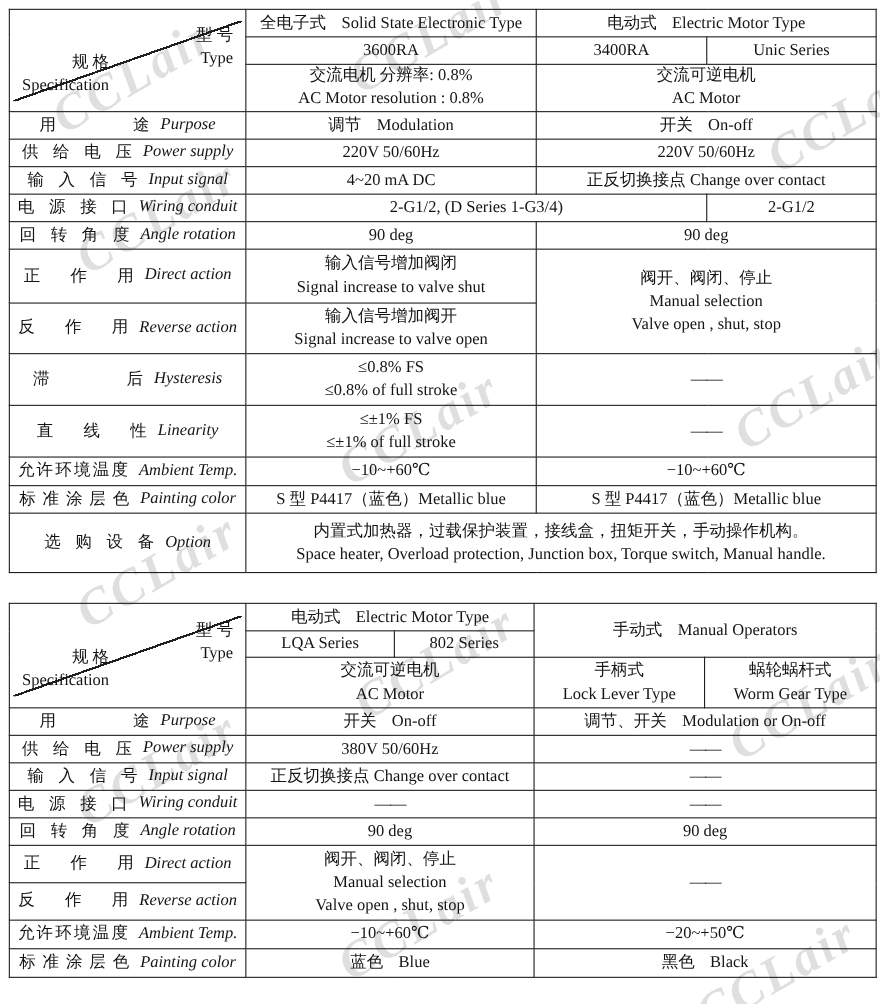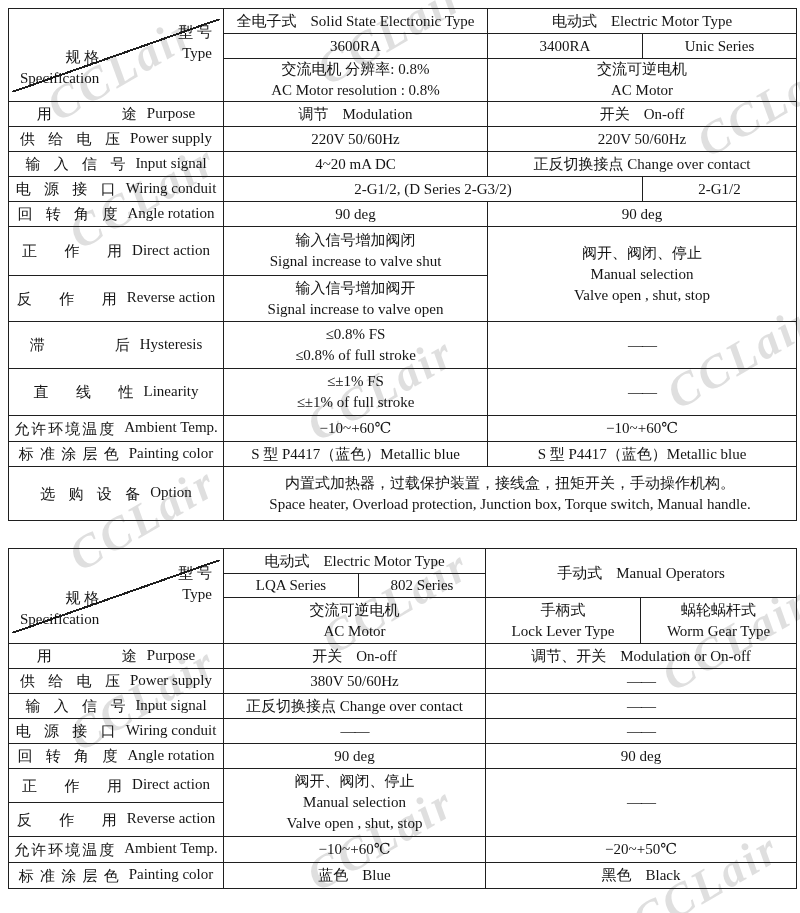--- a/index.html
+++ b/index.html
@@ -38,21 +38,21 @@
   table.spec td{
     border:1.5px solid #1f1f1f;text-align:center;vertical-align:middle;
     font-size:15px;line-height:1.4;padding:0 3px;overflow:hidden;
   }
   tr.h24{height:24px;} tr.h25{height:25px;} tr.h26{height:26px;padding-left:44px;}
   tr.h45{height:34px;} tr.h46{height:46px;} tr.h47{height:47px;}
   tr.h49{height:49px;} tr.h54{height:54px;}
 
   td.lbl{text-align:left;padding-left:8px;white-space:nowrap;}
   .cnj{display:inline-block;width:100px;text-align:justify;text-align-last:justify;vertical-align:middle;}
-  .enl{margin-left:10px;}
+  .enl{margin-left:10px;font-style:italic;}
   .pair-en{margin-left:14px;margin-top:32px;}
   td.left-cell{text-align:left;padding-left:10px;}
   .dash{letter-spacing:-1px;}
 
   td.corner{padding:0;}
   .corner-wrap{
     position:relative;width:100%;height:73px;
     background:linear-gradient(to bottom right,
       transparent calc(50% - 1px), #1f1f1f calc(50% - 1px),
       #1f1f1f calc(50% + 1px), transparent calc(50% + 1px));
@@ -147,21 +147,21 @@
       </td>
       <td>4~20 mA DC</td>
       <td colspan="2">
         <span>正反切换接点</span> <span>Change over contact</span>
       </td>
     </tr>
     <tr class="h25">
       <td class="lbl">
         <span class="cnj">电源接口</span><span class="enl">Wiring conduit</span>
       </td>
-      <td colspan="2">2-G1/2, (D Series 2-G3/2)</td>
+      <td colspan="2">2-G1/2, (D Series 1-G3/4)</td>
       <td>2-G1/2</td>
     </tr>
     <tr class="h25">
       <td class="lbl">
         <span class="cnj">回转角度</span><span class="enl">Angle rotation</span>
       </td>
       <td>90 deg</td>
       <td colspan="2">90 deg</td>
     </tr>
     <tr class="h49">

